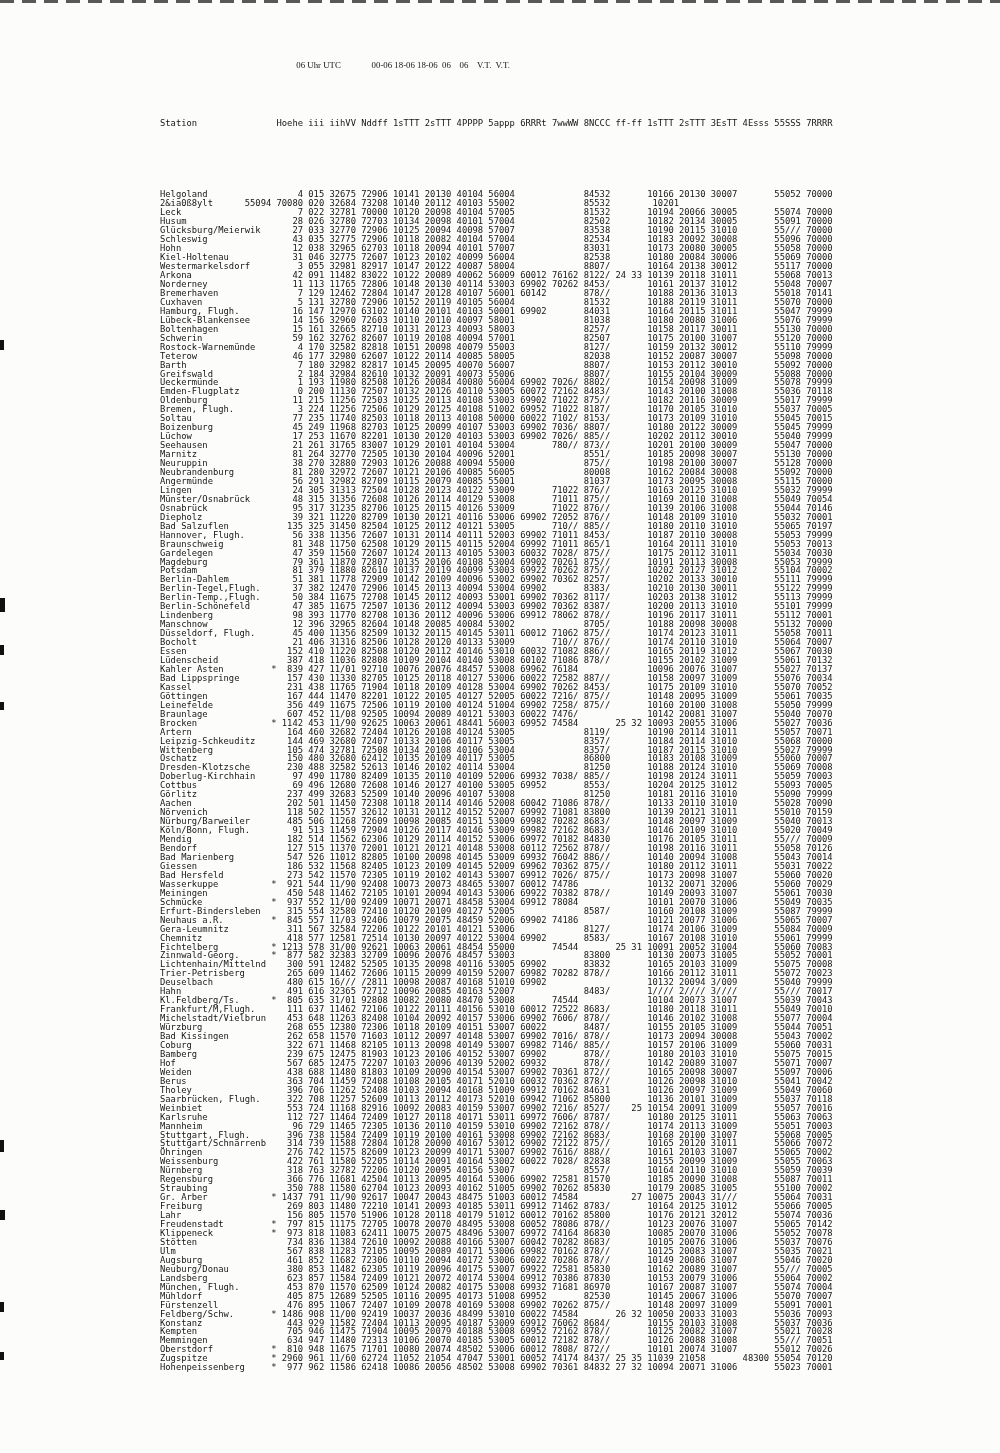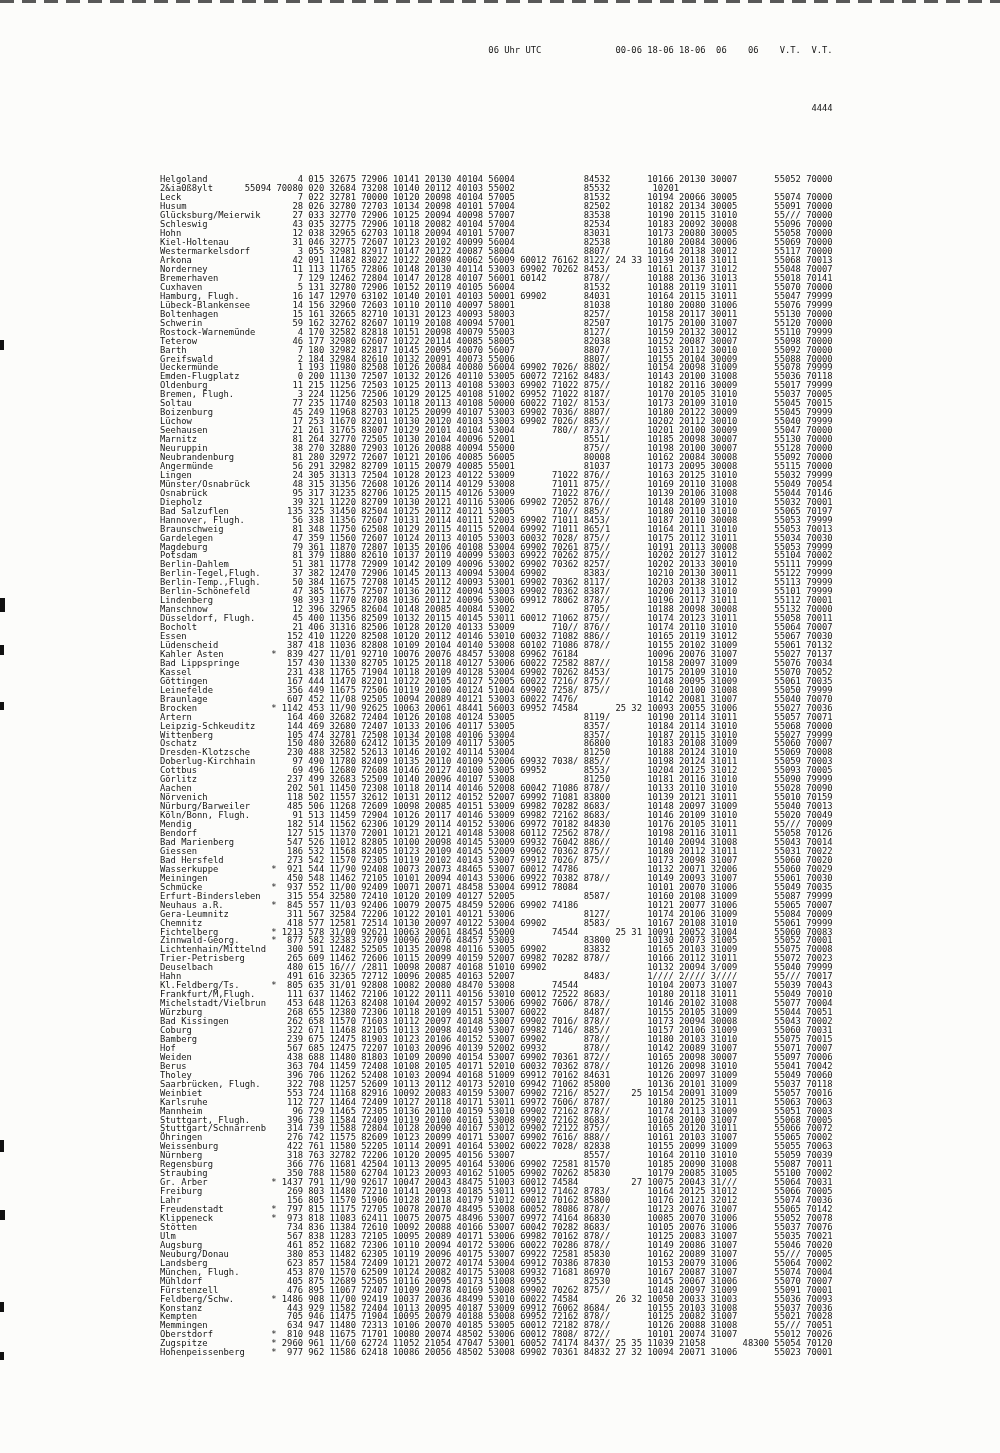--- a/index.html
+++ b/index.html
@@ -15,21 +15,21 @@
     opacity:.75;
   }
   .edge-mark{position:absolute;background:#111;}
   .page-text{
     position:absolute;left:160px;top:0;width:835px;
     font-size:8.8px;line-height:8.95px;
     white-space:pre;letter-spacing:0;
   }
   .ln{white-space:pre;}
   .masthead{margin-top:24px;}
-  .subhead{margin-top:28px;}
+  .subhead{margin-top:43px;font-family:Liberation Serif, serif;}
   .colhead{margin-top:13px;}
   .station-table{margin-top:27px;}
 </style>
 </head>
 <body>
 
 <div class="scan-top-line"></div>
 <div id="edge-marks">
     <div class="edge-mark" style="left: 0px; top: 340px; width: 4px; height: 10px;"></div>
     <div class="edge-mark" style="left: 0px; top: 598px; width: 5px; height: 14px;"></div>
@@ -37,16 +37,16 @@
     <div class="edge-mark" style="left: 0px; top: 702px; width: 4px; height: 8px;"></div>
     <div class="edge-mark" style="left: 0px; top: 1140px; width: 4px; height: 12px;"></div>
     <div class="edge-mark" style="left: 0px; top: 1210px; width: 5px; height: 10px;"></div>
     <div class="edge-mark" style="left: 0px; top: 1302px; width: 4px; height: 10px;"></div>
     <div class="edge-mark" style="left: 0px; top: 1352px; width: 4px; height: 8px;"></div>
   </div>
 
 <div class="page-text">
   <div class="ln subhead">                                                              06 Uhr UTC              00-06 18-06 18-06  06    06    V.T.  V.T.</div>
   <div class="colhead">
-    <div class="ln">                                                                                                                           4444</div>
+    <div class="ln">Station               Hoehe iii iihVV Nddff 1sTTT 2sTTT 4PPPP 5appp 6RRRt 7wwWW 8NCCC ff-ff 1sTTT 2sTTT 3EsTT 4Esss 55SSS 7RRRR</div>
   </div>
   <div class="station-table" id="station-table"><div class="ln">Helgoland                 4 015 32675 72906 10141 20130 40104 56004             84532       10166 20130 30007       55052 70000</div><div class="ln">2&amp;ia0ß8ylt      55094 70080 020 32684 73208 10140 20112 40103 55002             85532        10201</div><div class="ln">Leck                      7 022 32781 70000 10120 20098 40104 57005             81532       10194 20066 30005       55074 70000</div><div class="ln">Husum                    28 026 32780 72703 10134 20098 40101 57004             82502       10182 20134 30005       55091 70000</div><div class="ln">Glücksburg/Meierwik      27 033 32770 72906 10125 20094 40098 57007             83538       10190 20115 31010       55/// 70000</div><div class="ln">Schleswig                43 035 32775 72906 10118 20082 40104 57004             82534       10183 20092 30008       55096 70000</div><div class="ln">Hohn                     12 038 32965 62703 10118 20094 40101 57007             83031       10173 20080 30005       55058 70000</div><div class="ln">Kiel-Holtenau            31 046 32775 72607 10123 20102 40099 56004             82538       10180 20084 30006       55069 70000</div><div class="ln">Westermarkelsdorf         3 055 32981 82917 10147 20122 40087 58004             8807/       10164 20138 30012       55117 70000</div><div class="ln">Arkona                   42 091 11482 83022 10122 20089 40062 56009 60012 76162 8122/ 24 33 10139 20118 31011       55068 70013</div><div class="ln">Norderney                11 113 11765 72806 10148 20130 40114 53003 69902 70262 8453/       10161 20137 31012       55048 70007</div><div class="ln">Bremerhaven               7 129 12462 72804 10147 20128 40107 56001 60142       878//       10188 20136 31013       55018 70141</div><div class="ln">Cuxhaven                  5 131 32780 72906 10152 20119 40105 56004             81532       10188 20119 31011       55070 70000</div><div class="ln">Hamburg, Flugh.          16 147 12970 63102 10140 20101 40103 50001 69902       84031       10164 20115 31011       55047 79999</div><div class="ln">Lübeck-Blankensee        14 156 32960 72603 10110 20110 40097 58001             81038       10180 20080 31006       55076 79999</div><div class="ln">Boltenhagen              15 161 32665 82710 10131 20123 40093 58003             8257/       10158 20117 30011       55130 70000</div><div class="ln">Schwerin                 59 162 32762 82607 10119 20108 40094 57001             82507       10175 20100 31007       55120 70000</div><div class="ln">Rostock-Warnemünde        4 170 32582 82818 10151 20098 40079 55003             8127/       10159 20132 30012       55110 79999</div><div class="ln">Teterow                  46 177 32980 62607 10122 20114 40085 58005             82038       10152 20087 30007       55098 70000</div><div class="ln">Barth                     7 180 32982 82817 10145 20095 40070 56007             8807/       10153 20112 30010       55092 70000</div><div class="ln">Greifswald                2 184 32984 82610 10132 20091 40073 55006             8807/       10155 20104 30009       55088 70000</div><div class="ln">Ueckermünde               1 193 11980 82508 10126 20084 40080 56004 69902 7026/ 8802/       10154 20098 31009       55078 79999</div><div class="ln">Emden-Flugplatz           0 200 11130 72507 10132 20126 40110 53005 60072 72162 8483/       10143 20100 31008       55036 70118</div><div class="ln">Oldenburg                11 215 11256 72503 10125 20113 40108 53003 69902 71022 875//       10182 20116 30009       55017 79999</div><div class="ln">Bremen, Flugh.            3 224 11256 72506 10129 20125 40108 51002 69952 71022 8187/       10170 20105 31010       55037 70005</div><div class="ln">Soltau                   77 235 11740 82503 10118 20113 40108 50000 60022 7102/ 8153/       10173 20109 31010       55045 70015</div><div class="ln">Boizenburg               45 249 11968 82703 10125 20099 40107 53003 69902 7036/ 8807/       10180 20122 30009       55045 79999</div><div class="ln">Lüchow                   17 253 11670 82201 10130 20120 40103 53003 69902 7026/ 885//       10202 20112 30010       55040 79999</div><div class="ln">Seehausen                21 261 31765 83007 10129 20101 40104 53004       780// 873//       10201 20100 30009       55047 70000</div><div class="ln">Marnitz                  81 264 32770 72505 10130 20104 40096 52001             8551/       10185 20098 30007       55130 70000</div><div class="ln">Neuruppin                38 270 32880 72903 10126 20088 40094 55000             875//       10198 20100 30007       55128 70000</div><div class="ln">Neubrandenburg           81 280 32972 72607 10121 20106 40085 56005             80008       10162 20084 30008       55092 70000</div><div class="ln">Angermünde               56 291 32982 82709 10115 20079 40085 55001             81037       10173 20095 30008       55115 70000</div><div class="ln">Lingen                   24 305 31313 72504 10128 20123 40122 53009       71022 876//       10163 20125 31010       55032 79999</div><div class="ln">Münster/Osnabrück        48 315 31356 72608 10126 20114 40129 53008       71011 875//       10169 20110 31008       55049 70054</div><div class="ln">Osnabrück                95 317 31235 82706 10125 20115 40126 53009       71022 876//       10139 20106 31008       55044 70146</div><div class="ln">Diepholz                 39 321 11220 82709 10130 20121 40116 53006 69902 72052 876//       10148 20109 31010       55032 70001</div><div class="ln">Bad Salzuflen           135 325 31450 82504 10125 20112 40121 53005       710// 885//       10180 20110 31010       55065 70197</div><div class="ln">Hannover, Flugh.         56 338 11356 72607 10131 20114 40111 52003 69902 71011 8453/       10187 20110 30008       55053 79999</div><div class="ln">Braunschweig             81 348 11750 62508 10129 20115 40115 52004 69992 71011 865/1       10164 20111 31010       55053 70013</div><div class="ln">Gardelegen               47 359 11560 72607 10124 20113 40105 53003 60032 7028/ 875//       10175 20112 31011       55034 70030</div><div class="ln">Magdeburg                79 361 11870 72807 10135 20106 40108 53004 69902 70261 875//       10191 20113 30008       55053 79999</div><div class="ln">Potsdam                  81 379 11880 82610 10137 20119 40099 53003 69922 70262 875//       10202 20127 31012       55104 70002</div><div class="ln">Berlin-Dahlem            51 381 11778 72909 10142 20109 40096 53002 69902 70362 8257/       10202 20133 30010       55111 79999</div><div class="ln">Berlin-Tegel,Flugh.      37 382 12470 72906 10145 20113 40094 53004 69902       8383/       10210 20130 30011       55122 79999</div><div class="ln">Berlin-Temp.,Flugh.      50 384 11675 72708 10145 20112 40093 53001 69902 70362 8117/       10203 20138 31012       55113 79999</div><div class="ln">Berlin-Schönefeld        47 385 11675 72507 10136 20112 40094 53003 69902 70362 8387/       10200 20113 31010       55101 79999</div><div class="ln">Lindenberg               98 393 11770 82708 10136 20112 40096 53006 69912 78062 878//       10196 20117 31011       55112 70001</div><div class="ln">Manschnow                12 396 32965 82604 10148 20085 40084 53002             8705/       10188 20098 30008       55132 70000</div><div class="ln">Düsseldorf, Flugh.       45 400 11356 82509 10132 20115 40145 53011 60012 71062 875//       10174 20123 31011       55058 70011</div><div class="ln">Bocholt                  21 406 31316 82506 10128 20120 40133 53009       710// 876//       10174 20110 31010       55064 70007</div><div class="ln">Essen                   152 410 11220 82508 10120 20112 40146 53010 60032 71082 886//       10165 20119 31012       55067 70030</div><div class="ln">Lüdenscheid             387 418 11036 82808 10109 20104 40140 53008 60102 71086 878//       10155 20102 31009       55061 70132</div><div class="ln">Kahler Asten         *  839 427 11/01 92710 10076 20076 48457 53008 69962 76184             10096 20076 31007       55027 70137</div><div class="ln">Bad Lippspringe         157 430 11330 82705 10125 20118 40127 53006 60022 72582 887//       10158 20097 31009       55076 70034</div><div class="ln">Kassel                  231 438 11765 71904 10118 20109 40128 53004 69902 70262 8453/       10175 20109 31010       55070 70052</div><div class="ln">Göttingen               167 444 11470 82201 10122 20105 40127 52005 60022 7216/ 875//       10148 20095 31009       55061 70035</div><div class="ln">Leinefelde              356 449 11675 72506 10119 20100 40124 51004 69902 7258/ 875//       10160 20100 31008       55050 79999</div><div class="ln">Braunlage               607 452 11/08 92505 10094 20089 40121 53003 60022 7476/             10142 20081 31007       55040 70070</div><div class="ln">Brocken              * 1142 453 11/90 92625 10063 20061 48441 56003 69952 74584       25 32 10093 20055 31006       55027 70036</div><div class="ln">Artern                  164 460 32682 72404 10126 20108 40124 53005             8119/       10190 20114 31011       55057 70071</div><div class="ln">Leipzig-Schkeuditz      144 469 32680 72407 10133 20106 40117 53005             8357/       10184 20114 31010       55068 70000</div><div class="ln">Wittenberg              105 474 32781 72508 10134 20108 40106 53004             8357/       10187 20115 31010       55027 79999</div><div class="ln">Oschatz                 150 480 32680 62412 10135 20109 40117 53005             86800       10183 20108 31009       55060 70007</div><div class="ln">Dresden-Klotzsche       230 488 32582 52613 10146 20102 40114 53004             81250       10188 20124 31010       55069 70008</div><div class="ln">Doberlug-Kirchhain       97 490 11780 82409 10135 20110 40109 52006 69932 7038/ 885//       10198 20124 31011       55059 70003</div><div class="ln">Cottbus                  69 496 12680 72608 10146 20127 40100 53005 69952       8553/       10204 20125 31012       55093 70005</div><div class="ln">Görlitz                 237 499 32683 52509 10140 20096 40107 53008             81250       10181 20116 31010       55090 79999</div><div class="ln">Aachen                  202 501 11450 72308 10118 20114 40146 52008 60042 71086 878//       10133 20110 31010       55028 70090</div><div class="ln">Nörvenich               118 502 11557 32612 10131 20112 40152 52007 69992 71081 83800       10139 20121 31011       55010 70159</div><div class="ln">Nürburg/Barweiler       485 506 11268 72609 10098 20085 40151 53009 69982 70282 8683/       10148 20097 31009       55040 70013</div><div class="ln">Köln/Bonn, Flugh.        91 513 11459 72904 10126 20117 40146 53009 69982 72162 8683/       10146 20109 31010       55020 70049</div><div class="ln">Mendig                  182 514 11562 62306 10129 20114 40152 53006 69972 70182 84830       10176 20105 31011       55/// 70009</div><div class="ln">Bendorf                 127 515 11370 72001 10121 20121 40148 53008 60112 72562 878//       10198 20116 31011       55058 70126</div><div class="ln">Bad Marienberg          547 526 11012 82805 10100 20098 40145 53009 69932 76042 886//       10140 20094 31008       55043 70014</div><div class="ln">Giessen                 186 532 11568 82405 10123 20109 40145 52009 69962 70362 875//       10180 20112 31011       55031 70022</div><div class="ln">Bad Hersfeld            273 542 11570 72305 10119 20102 40143 53007 69912 7026/ 875//       10173 20098 31007       55060 70020</div><div class="ln">Wasserkuppe          *  921 544 11/90 92408 10073 20073 48465 53007 60012 74786             10132 20071 32006       55060 70029</div><div class="ln">Meiningen               450 548 11462 72105 10101 20094 40143 53006 69922 70382 878//       10149 20093 31007       55061 70030</div><div class="ln">Schmücke             *  937 552 11/00 92409 10071 20071 48458 53004 69912 78084             10101 20070 31006       55049 70035</div><div class="ln">Erfurt-Bindersleben     315 554 32580 72410 10120 20109 40127 52005             8587/       10160 20108 31009       55087 79999</div><div class="ln">Neuhaus a.R.         *  845 557 11/03 92406 10079 20075 48459 52006 69902 74186             10121 20077 31006       55065 70007</div><div class="ln">Gera-Leumnitz           311 567 32584 72206 10122 20101 40121 53006             8127/       10174 20106 31009       55084 70009</div><div class="ln">Chemnitz                418 577 12581 72514 10130 20097 40122 53004 69902       8583/       10167 20108 31010       55061 79999</div><div class="ln">Fichtelberg          * 1213 578 31/00 92621 10063 20061 48454 55000       74544       25 31 10091 20052 31004       55060 70083</div><div class="ln">Zinnwald-Georg.      *  877 582 32383 32709 10096 20076 48457 53003             83800       10130 20073 31005       55052 70001</div><div class="ln">Lichtenhain/Mittelnd    300 591 12482 52505 10135 20098 40116 53005 69902       83832       10165 20103 31009       55075 70008</div><div class="ln">Trier-Petrisberg        265 609 11462 72606 10115 20099 40159 52007 69982 70282 878//       10166 20112 31011       55072 70023</div><div class="ln">Deuselbach              480 615 16/// /2811 10098 20087 40168 51010 69902                   10132 20094 3/009       55040 79999</div><div class="ln">Hahn                    491 616 32365 72712 10096 20085 40163 52007             8483/       1//// 2//// 3////       55/// 70017</div><div class="ln">Kl.Feldberg/Ts.      *  805 635 31/01 92808 10082 20080 48470 53008       74544             10104 20073 31007       55039 70043</div><div class="ln">Frankfurt/M,Flugh.      111 637 11462 72106 10122 20111 40156 53010 60012 72522 8683/       10180 20118 31011       55049 70010</div><div class="ln">Michelstadt/Vielbrun    453 648 11263 82408 10104 20092 40157 53006 69902 7606/ 878//       10146 20102 31008       55077 70004</div><div class="ln">Würzburg                268 655 12380 72306 10118 20109 40151 53007 60022       8487/       10155 20105 31009       55044 70051</div><div class="ln">Bad Kissingen           262 658 11570 71603 10112 20097 40148 53007 69902 7016/ 878//       10173 20094 30008       55043 70002</div><div class="ln">Coburg                  322 671 11468 82105 10113 20098 40149 53007 69982 7146/ 885//       10157 20106 31009       55060 70031</div><div class="ln">Bamberg                 239 675 12475 81903 10123 20106 40152 53007 69902       878//       10180 20103 31010       55075 70015</div><div class="ln">Hof                     567 685 12475 72207 10103 20096 40139 52002 69932       878//       10142 20089 31007       55071 70007</div><div class="ln">Weiden                  438 688 11480 81803 10109 20090 40154 53007 69902 70361 872//       10165 20098 30007       55097 70006</div><div class="ln">Berus                   363 704 11459 72408 10108 20105 40171 52010 60032 70362 878//       10126 20098 31010       55041 70042</div><div class="ln">Tholey                  396 706 11262 52408 10103 20094 40168 51009 69912 70162 84631       10126 20097 31009       55049 70060</div><div class="ln">Saarbrücken, Flugh.     322 708 11257 52609 10113 20112 40173 52010 69942 71062 85800       10136 20101 31009       55037 70118</div><div class="ln">Weinbiet                553 724 11168 82916 10092 20083 40159 53007 69902 7216/ 8527/    25 10154 20091 31009       55057 70016</div><div class="ln">Karlsruhe               112 727 11464 72409 10127 20118 40171 53011 69972 7606/ 8787/       10180 20125 31011       55063 70063</div><div class="ln">Mannheim                 96 729 11465 72305 10136 20110 40159 53010 69902 72162 878//       10174 20113 31009       55051 70003</div><div class="ln">Stuttgart, Flugh.       396 738 11584 72409 10119 20100 40161 53008 69902 72162 8683/       10168 20100 31007       55068 70005</div><div class="ln">Stuttgart/Schnarrenb    314 739 11588 72804 10128 20090 40167 53012 69902 72122 875//       10165 20120 31011       55066 70072</div><div class="ln">Öhringen                276 742 11575 82609 10123 20099 40171 53007 69902 7616/ 888//       10161 20103 31007       55065 70002</div><div class="ln">Weissenburg             422 761 11580 52205 10114 20091 40164 53002 60022 7028/ 82838       10155 20099 31009       55055 70063</div><div class="ln">Nürnberg                318 763 32782 72206 10120 20095 40156 53007             8557/       10164 20110 31010       55059 70039</div><div class="ln">Regensburg              366 776 11681 42504 10113 20095 40164 53006 69902 72581 81570       10185 20090 31008       55087 70011</div><div class="ln">Straubing               350 788 11580 62704 10123 20093 40162 51005 69902 70262 85830       10179 20085 31005       55100 70002</div><div class="ln">Gr. Arber            * 1437 791 11/90 92617 10047 20043 48475 51003 60012 74584          27 10075 20043 31///       55064 70031</div><div class="ln">Freiburg                269 803 11480 72210 10141 20093 40185 53011 69912 71462 8783/       10164 20125 31012       55066 70005</div><div class="ln">Lahr                    156 805 11570 51906 10128 20118 40179 51012 60012 70162 85800       10176 20121 32012       55074 70036</div><div class="ln">Freudenstadt         *  797 815 11175 72705 10078 20070 48495 53008 60052 78086 878//       10123 20076 31007       55065 70142</div><div class="ln">Klippeneck           *  973 818 11083 62411 10075 20075 48496 53007 69972 74164 86830       10085 20070 31006       55052 70078</div><div class="ln">Stötten                 734 836 11384 72610 10092 20088 40166 53007 60042 70282 8683/       10105 20076 31006       55037 70076</div><div class="ln">Ulm                     567 838 11283 72105 10095 20089 40171 53006 69982 70162 878//       10125 20083 31007       55035 70021</div><div class="ln">Augsburg                461 852 11682 72306 10110 20094 40172 53006 60022 70286 878//       10149 20086 31007       55046 70020</div><div class="ln">Neuburg/Donau           380 853 11482 62305 10119 20096 40175 53007 69922 72581 85830       10162 20089 31007       55/// 70005</div><div class="ln">Landsberg               623 857 11584 72409 10121 20072 40174 53004 69912 70386 87830       10153 20079 31006       55064 70002</div><div class="ln">München, Flugh.         453 870 11570 62509 10124 20082 40175 53008 69932 71681 86970       10167 20087 31007       55074 70004</div><div class="ln">Mühldorf                405 875 12689 52505 10116 20095 40173 51008 69952       82530       10145 20067 31006       55070 70007</div><div class="ln">Fürstenzell             476 895 11067 72407 10109 20078 40169 53008 69902 70262 875//       10148 20097 31009       55091 70001</div><div class="ln">Feldberg/Schw.       * 1486 908 11/00 92419 10037 20036 48499 53010 60022 74584       26 32 10050 20033 31003       55036 70093</div><div class="ln">Konstanz                443 929 11582 72404 10113 20095 40187 53009 69912 76062 8684/       10155 20103 31008       55037 70036</div><div class="ln">Kempten                 705 946 11475 71904 10095 20079 40188 53008 69952 72162 878//       10125 20082 31007       55021 70028</div><div class="ln">Memmingen               634 947 11480 72313 10106 20070 40185 53005 60012 72182 878//       10126 20088 31008       55/// 70051</div><div class="ln">Oberstdorf           *  810 948 11675 71701 10080 20074 48502 53006 60012 7808/ 872//       10101 20074 31007       55012 70026</div><div class="ln">Zugspitze            * 2960 961 11/60 62724 11052 21054 47047 53001 60052 74174 8437/ 25 35 11039 21058       48300 55054 70120</div><div class="ln">Hohenpeissenberg     *  977 962 11586 62418 10086 20056 48502 53008 69902 70361 84832 27 32 10094 20071 31006       55023 70001</div></div>
 </div>
 
 </body></html>

